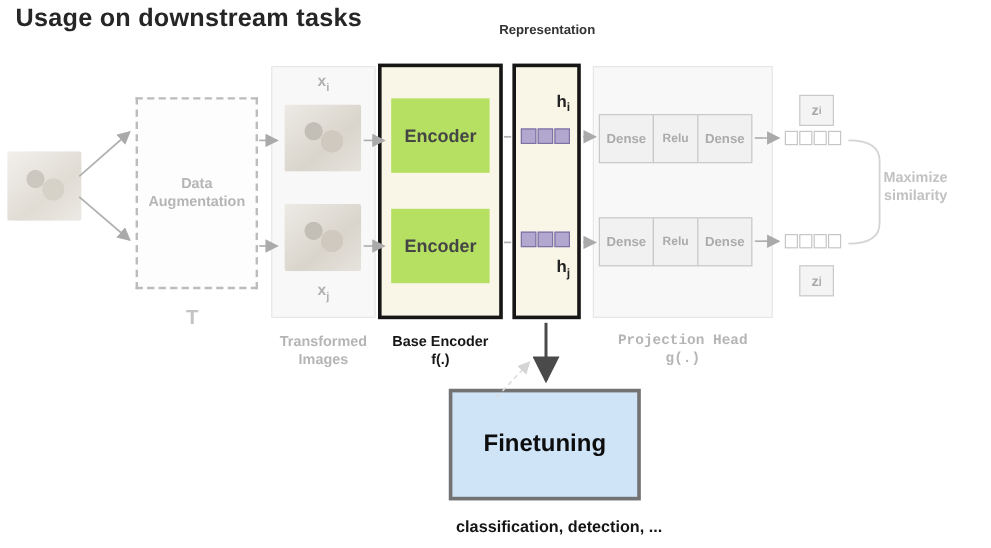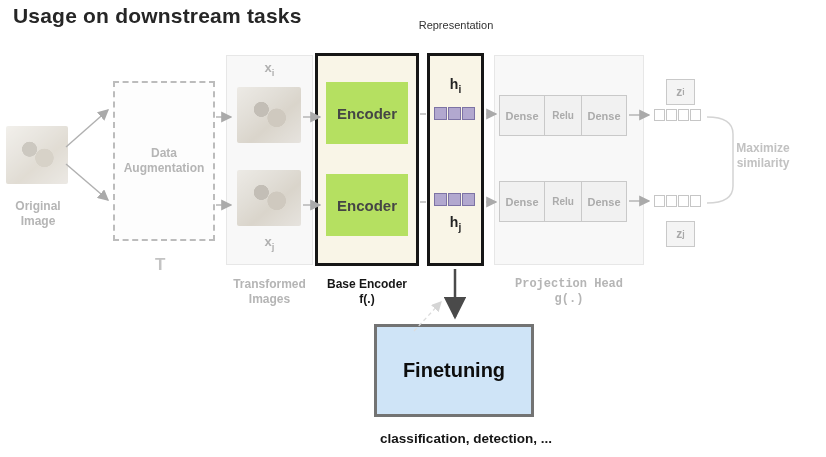--- a/index.html
+++ b/index.html
@@ -3,26 +3,26 @@
 <meta charset="utf-8">
 <style>
   html,body{margin:0;padding:0;background:#ffffff;}
   #canvas{
     position:relative;width:826px;height:457px;overflow:hidden;background:#ffffff;
     font-family:"Liberation Sans","DejaVu Sans",sans-serif;
   }
   .abs{position:absolute;}
   .ctr{display:flex;align-items:center;justify-content:center;}
   .title{font-size:21px;font-weight:700;color:#262626;letter-spacing:.2px;}
-  .rep-head{font-size:11px;font-weight:400;color:#333;text-align:center;}
+  .rep-head{font-size:11px;font-weight:700;color:#333;text-align:center;}
   .faded-label{color:#b5b5b5;font-weight:700;font-size:12px;text-align:center;line-height:15px;}
   .dark-label{color:#161616;font-weight:700;font-size:12px;text-align:center;line-height:15px;}
   .t-label{color:#c3c3c3;font-weight:700;font-size:17px;}
   .var-label{font-weight:700;font-size:13px;color:#b0b0b0;text-align:center;}
-  .var-dark{font-weight:700;font-size:14px;color:#222;text-align:center;}
+  .var-dark{font-weight:700;font-size:14px;color:#222;text-align:center;padding-left:14px;}
   sub{font-size:.72em;}
   .soft-panel{background:#f8f8f8;border:1px solid #e7e7e7;}
   .dashed-box{border:2px dashed #bcbcbc;background:#fdfdfd;}
   .black-panel{background:#f9f5e7;border:3px solid #161616;}
   .encoder{background:#b5e061;color:#454545;font-weight:700;font-size:15px;}
   .cellrow{display:flex;gap:1px;}
   .cell-h{width:13px;height:13px;background:#b2a8cf;border:1px solid #7d73a5;box-sizing:border-box;}
   .cell-z{width:11px;height:12px;background:#ffffff;border:1px solid #c6c6c6;box-sizing:border-box;}
   .densebox{background:#f1f1f1;border:1px solid #c9c9c9;color:#ababab;font-weight:700;box-sizing:border-box;}
   .zbox{background:#f4f4f4;border:1px solid #c9c9c9;color:#a9a9a9;font-weight:700;font-size:12px;box-sizing:border-box;}
@@ -38,24 +38,20 @@
 </head>
 <body>
 
 <div id="canvas">
 
   <div class="abs title" style="left:13px;top:4px;">Usage on downstream tasks</div>
 
   <div class="abs rep-head" style="left:406px;top:19px;width:100px;">Representation</div>
 
   <div class="abs cat" style="left:6px;top:126px;width:62px;height:58px;opacity:.45;"></div>
-  <div class="abs faded-label" style="left:0px;top:199px;width:76px;">
-    <div>Original</div>
-    <div>Image</div>
-  </div>
 
   <div class="abs dashed-box ctr" style="left:113px;top:81px;width:102px;height:160px;box-sizing:border-box;align-items:center;">
     <div class="faded-label">
       <div>Data</div>
       <div>Augmentation</div>
     </div>
   </div>
   <div class="abs t-label" style="left:155px;top:255px;">T</div>
 
   <div class="abs soft-panel" style="left:226px;top:55px;width:87px;height:210px;box-sizing:border-box;"></div>

